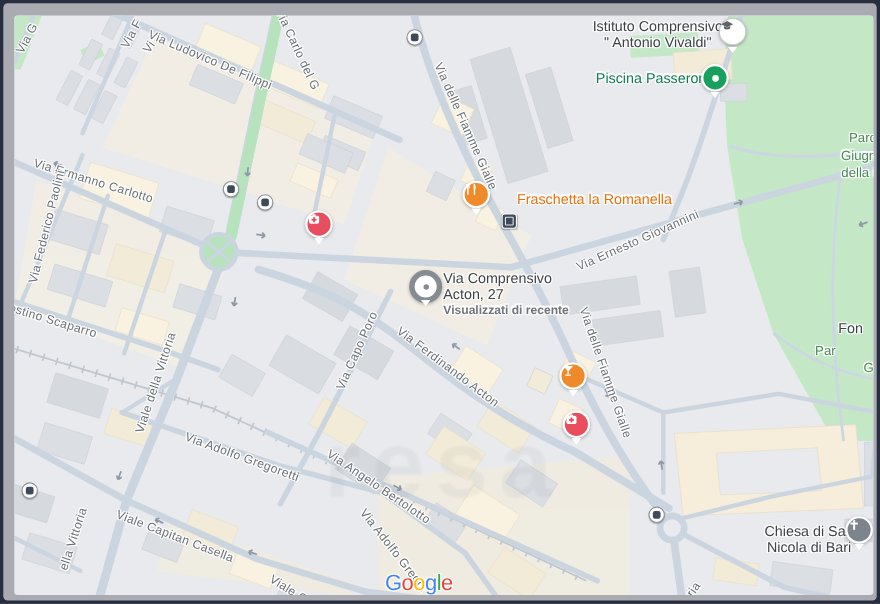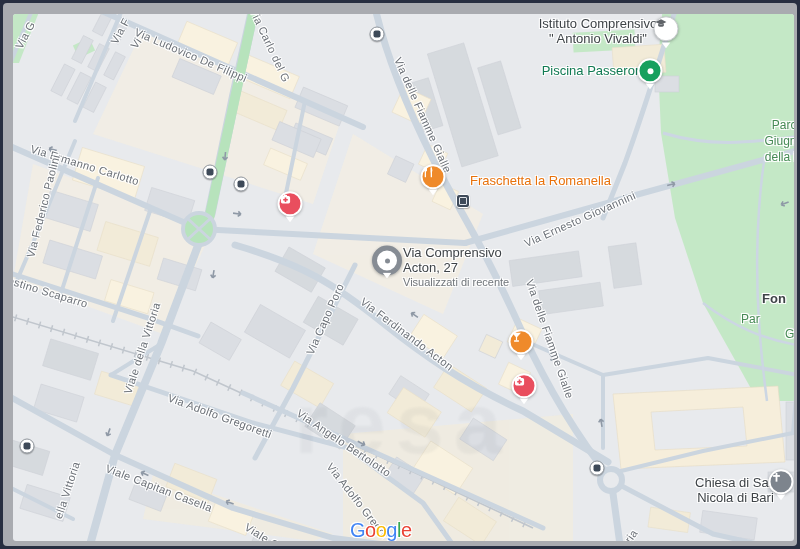--- a/index.html
+++ b/index.html
@@ -21,21 +21,21 @@
   }
   
   .poi{
     position:absolute;font-size:13px;font-weight:500;line-height:15px;white-space:nowrap;
     text-shadow:-1px -1px 0 #fff,1px -1px 0 #fff,-1px 1px 0 #fff,1px 1px 0 #fff,0 0 3px #fff;
   }
   .poi-dark{color:#3e4347;}
   .poi-green{color:#107a52;}
   .poi-park{color:#468a54;font-weight:500;font-size:12px;line-height:16px;}
   .poi-orange{color:#e8710a;}
-  .poi-sub{font-size:11px;font-weight:400;color:#70757a;}
+  .poi-sub{font-size:11px;font-weight:700;color:#70757a;}
   .tc{text-align:center;}
   
   .pin{
     position:absolute;width:21px;height:21px;border-radius:50%;
     border:2px solid #fff;box-shadow:0 1px 3px rgba(60,64,67,.4);
     transform:translate(-50%,-55%);display:flex;align-items:center;justify-content:center;
   }
   .pin::after{
     content:"";position:absolute;left:50%;bottom:-8px;width:9px;height:6px;
     transform:translateX(-50%);clip-path:polygon(0 0,100% 0,50% 100%);
@@ -332,21 +332,21 @@
 <div class="poi poi-orange" style="left:457px;top:159px">Fraschetta la Romanella</div>
 <div class="poi poi-dark" style="left:390px;top:231px">
   <div>Via Comprensivo</div>
   <div>Acton, 27</div>
   <div class="poi-sub">Visualizzati di recente</div>
 </div>
 <div class="poi poi-dark tc" style="left:630px;top:461px;width:185px">
   <div>Chiesa di San</div>
   <div>Nicola di Bari</div>
 </div>
-<div class="poi poi-dark" style="left:749px;top:277px;font-weight:700">Fon</div>
+<div class="poi poi-dark" style="left:749px;top:277px;font-weight:400">Fon</div>
 <div class="poi poi-park" style="left:728px;top:297px">Par</div>
 <div class="poi poi-park" style="left:772px;top:312px">G</div>
 <div class="poi poi-park tc" style="left:732px;top:103px;width:85px">
   <div>Parco</div>
   <div>Giugno (</div>
   <div>della Ma</div>
 </div>
 
 <div class="pin pin-white" style="left:653px;top:16px">
   <svg width="13" height="13" viewBox="0 0 12 12">

